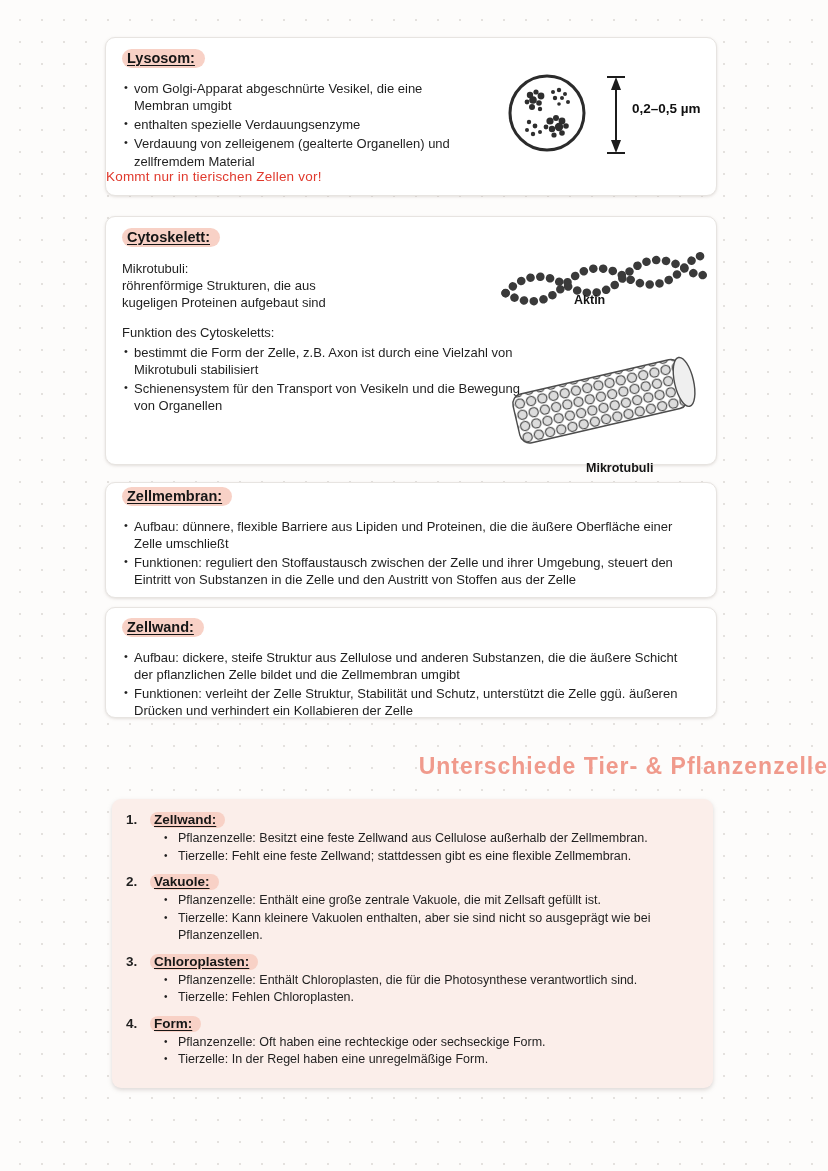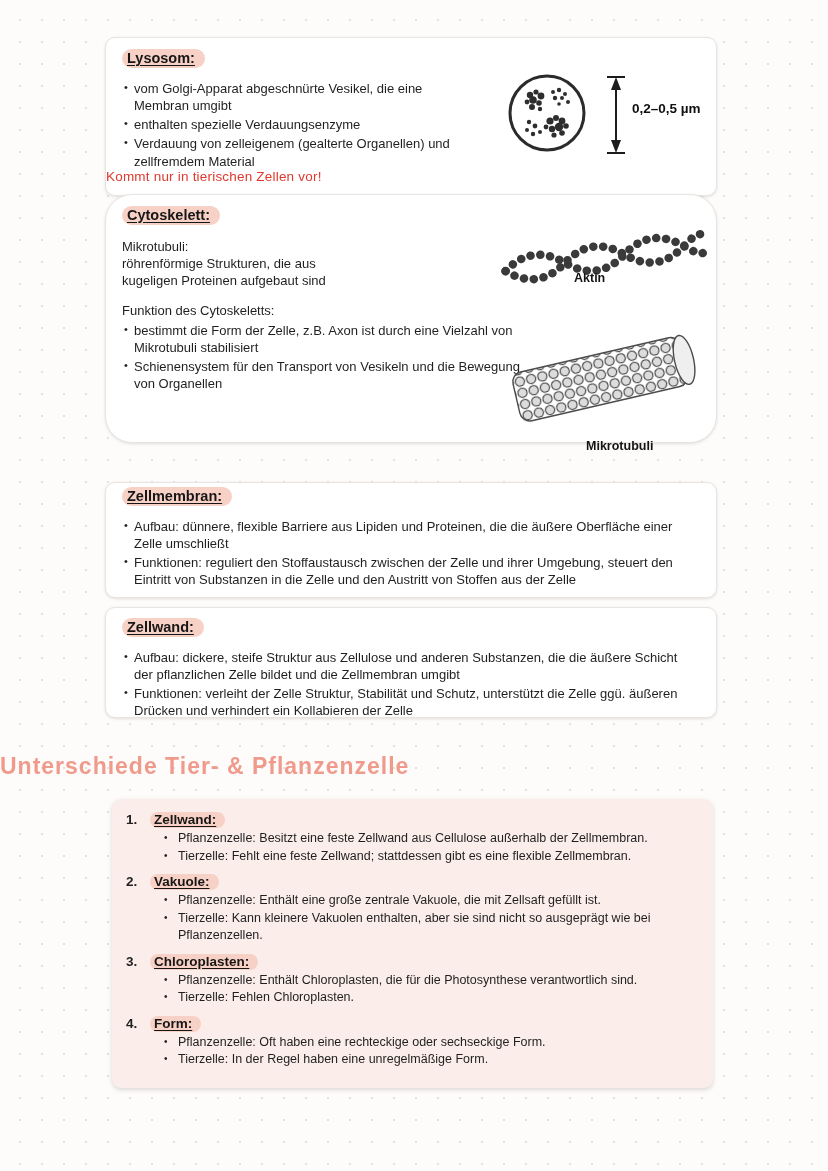--- a/index.html
+++ b/index.html
@@ -53,21 +53,21 @@
   .fig-abs { position:absolute; }
   .fig-label { position:absolute; font-weight:bold; font-size:12.5px; color:#141414; white-space:nowrap; }
 
   
   .wide-bullets { margin-top:12px; }
   .wide-bullets .btext { max-width:562px; }
 
   
   .section-title {
     position:absolute; top:753px; left:0; width:828px;
-    text-align:left;
+    text-align:right;
     color:#f09a8c; font-size:23px; font-weight:bold; letter-spacing:1px;
   }
 
   
   .compare-box {
     position:absolute; left:112px; top:799px; width:601px; min-height:276px;
     background:#fbeeea;
     border-radius:9px;
     box-shadow:0 2px 4px rgba(160,150,145,.35);
     padding:13px 18px 10px 14px;
@@ -153,21 +153,21 @@
           <polygon points="112,13 107,26 117,26"></polygon>
           <polygon points="112,89 107,76 117,76"></polygon>
         </g>
       </svg>
       <span class="lys-dim-label">0,2–0,5 µm</span>
     </div>
 
     <div class="red-note">Kommt nur in tierischen Zellen vor!</div>
   </div>
 
-  <div class="card" style="top:194px; height:249px;border-radius:27px;">
+  <div class="card" style="top:216px; height:249px;">
     <span class="title-pill">Cytoskelett:</span>
 
 
     <div class="cyto-block narrow">
       <div>Mikrotubuli:</div>
       <div>röhrenförmige Strukturen, die aus kugeligen Proteinen aufgebaut sind</div>
     </div>
 
     <div class="cyto-block">
       <div>Funktion des Cytoskeletts:</div>

